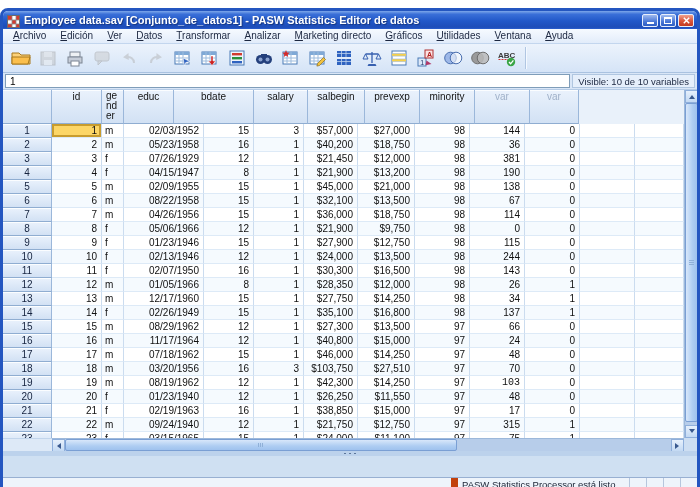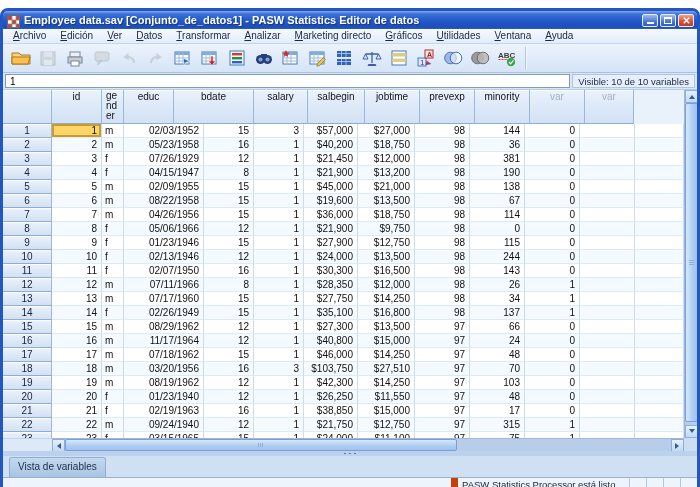--- a/index.html
+++ b/index.html
@@ -317,21 +317,20 @@
 
   <div class="gridwrap">
     <div class="ghead">
         <div class="g-cell g-corner"></div>
         <div class="g-cell g-hcell" style="width: 50px;">id</div>
         <div class="g-cell g-hcell wrap" style="width: 22px;">gender</div>
         <div class="g-cell g-hcell" style="width: 50px;">educ</div>
         <div class="g-cell g-hcell" style="width: 80px;">bdate</div>
         <div class="g-cell g-hcell" style="width: 54px;">salary</div>
         <div class="g-cell g-hcell" style="width: 57px;">salbegin</div>
-        <div class="g-cell g-hcell" style="width: 55px;">jobtime</div>
         <div class="g-cell g-hcell" style="width: 55px;">prevexp</div>
         <div class="g-cell g-hcell" style="width: 55px;">minority</div>
         <div class="g-cell g-hcell ph" style="width: 55px;">var</div>
         <div class="g-cell g-hcell ph" style="width: 49px;">var</div>
       </div>
     <div class="gbody">
         <div class="g-row">
           <div class="g-cell g-rowhdr">1</div>
           <div class="g-cell al-r selected" style="width: 50px;">1</div>
           <div class="g-cell al-l" style="width: 22px;">m</div>
@@ -406,21 +405,21 @@
           <div class="g-cell al-l" style="width: 55px;"></div>
           <div class="g-cell al-l" style="width: 49px;"></div>
         </div>
         <div class="g-row">
           <div class="g-cell g-rowhdr">6</div>
           <div class="g-cell al-r" style="width: 50px;">6</div>
           <div class="g-cell al-l" style="width: 22px;">m</div>
           <div class="g-cell al-r" style="width: 80px;">08/22/1958</div>
           <div class="g-cell al-r" style="width: 50px;">15</div>
           <div class="g-cell al-r" style="width: 50px;">1</div>
-          <div class="g-cell al-r" style="width: 54px;">$19,600</div>
+          <div class="g-cell al-r" style="width: 54px;">$32,100</div>
           <div class="g-cell al-r" style="width: 57px;">$13,500</div>
           <div class="g-cell al-r" style="width: 55px;">98</div>
           <div class="g-cell al-r" style="width: 55px;">67</div>
           <div class="g-cell al-r" style="width: 55px;">0</div>
           <div class="g-cell al-l" style="width: 55px;"></div>
           <div class="g-cell al-l" style="width: 49px;"></div>
         </div>
         <div class="g-row">
           <div class="g-cell g-rowhdr">7</div>
           <div class="g-cell al-r" style="width: 50px;">7</div>
@@ -493,36 +492,36 @@
           <div class="g-cell al-r" style="width: 55px;">98</div>
           <div class="g-cell al-r" style="width: 55px;">143</div>
           <div class="g-cell al-r" style="width: 55px;">0</div>
           <div class="g-cell al-l" style="width: 55px;"></div>
           <div class="g-cell al-l" style="width: 49px;"></div>
         </div>
         <div class="g-row">
           <div class="g-cell g-rowhdr">12</div>
           <div class="g-cell al-r" style="width: 50px;">12</div>
           <div class="g-cell al-l" style="width: 22px;">m</div>
-          <div class="g-cell al-r" style="width: 80px;">07/11/1966</div>
+          <div class="g-cell al-r" style="width: 80px;">01/05/1966</div>
           <div class="g-cell al-r" style="width: 50px;">8</div>
           <div class="g-cell al-r" style="width: 50px;">1</div>
           <div class="g-cell al-r" style="width: 54px;">$28,350</div>
           <div class="g-cell al-r" style="width: 57px;">$12,000</div>
           <div class="g-cell al-r" style="width: 55px;">98</div>
           <div class="g-cell al-r" style="width: 55px;">26</div>
           <div class="g-cell al-r" style="width: 55px;">1</div>
           <div class="g-cell al-l" style="width: 55px;"></div>
           <div class="g-cell al-l" style="width: 49px;"></div>
         </div>
         <div class="g-row">
           <div class="g-cell g-rowhdr">13</div>
           <div class="g-cell al-r" style="width: 50px;">13</div>
           <div class="g-cell al-l" style="width: 22px;">m</div>
-          <div class="g-cell al-r" style="width: 80px;">07/17/1960</div>
+          <div class="g-cell al-r" style="width: 80px;">12/17/1960</div>
           <div class="g-cell al-r" style="width: 50px;">15</div>
           <div class="g-cell al-r" style="width: 50px;">1</div>
           <div class="g-cell al-r" style="width: 54px;">$27,750</div>
           <div class="g-cell al-r" style="width: 57px;">$14,250</div>
           <div class="g-cell al-r" style="width: 55px;">98</div>
           <div class="g-cell al-r" style="width: 55px;">34</div>
           <div class="g-cell al-r" style="width: 55px;">1</div>
           <div class="g-cell al-l" style="width: 55px;"></div>
           <div class="g-cell al-l" style="width: 49px;"></div>
         </div>
@@ -604,21 +603,21 @@
         <div class="g-row">
           <div class="g-cell g-rowhdr">19</div>
           <div class="g-cell al-r" style="width: 50px;">19</div>
           <div class="g-cell al-l" style="width: 22px;">m</div>
           <div class="g-cell al-r" style="width: 80px;">08/19/1962</div>
           <div class="g-cell al-r" style="width: 50px;">12</div>
           <div class="g-cell al-r" style="width: 50px;">1</div>
           <div class="g-cell al-r" style="width: 54px;">$42,300</div>
           <div class="g-cell al-r" style="width: 57px;">$14,250</div>
           <div class="g-cell al-r" style="width: 55px;">97</div>
-          <div class="g-cell al-r" style="width: 55px;">103</div>
+          <div class="g-cell al-r" style="width: 55px; font-family: Liberation Mono, monospace;">103</div>
           <div class="g-cell al-r" style="width: 55px;">0</div>
           <div class="g-cell al-l" style="width: 55px;"></div>
           <div class="g-cell al-l" style="width: 49px;"></div>
         </div>
         <div class="g-row">
           <div class="g-cell g-rowhdr">20</div>
           <div class="g-cell al-r" style="width: 50px;">20</div>
           <div class="g-cell al-l" style="width: 22px;">f</div>
           <div class="g-cell al-r" style="width: 80px;">01/23/1940</div>
           <div class="g-cell al-r" style="width: 50px;">12</div>
@@ -702,21 +701,20 @@
     </div>
     <div class="hfill"></div>
     <div class="scorner"></div>
   </div>
 
   <div class="splitter">
       <span class="dots"></span>
     </div>
 
   <div class="tabsbar">
-    <div class="tab">Vista de variables</div>
   </div>
 
   <div class="statusbar">
     <div class="sb-left"></div>
     <div class="sb-msg">PASW Statistics Processor está listo</div>
     <div class="sb-cell"></div>
     <div class="sb-cell"></div>
     <div class="sb-cell"></div>
     <div class="sb-cell"></div>
   </div>

